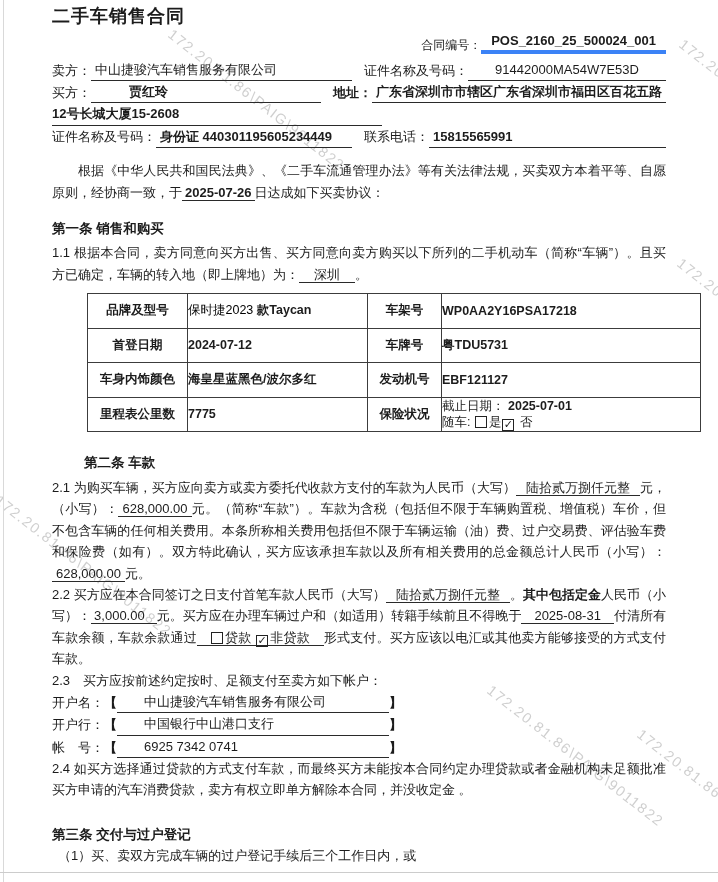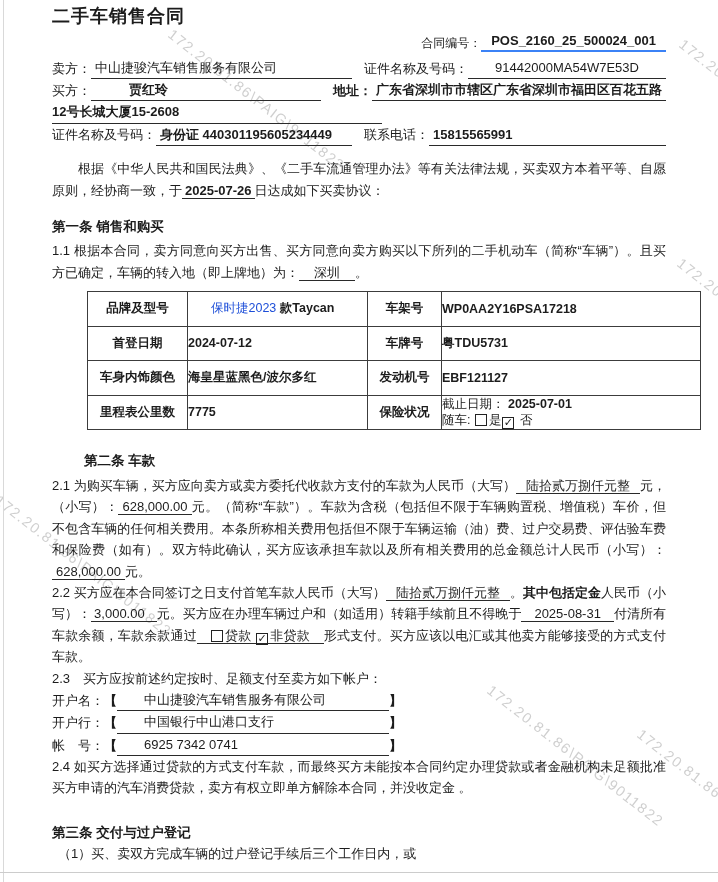--- a/index.html
+++ b/index.html
@@ -16,21 +16,21 @@
   .w3{left:2px;top:492px;}
   .w4{left:684px;top:255px;}
   .w5{left:644px;top:726px;}
   .w6{left:494px;top:682px;}
 
   .doc{position:absolute;left:0;top:0;width:718px;padding:0 52px;box-sizing:border-box;}
 
   .title{margin:4px 0 0 0;text-align:left;font-size:18px;font-weight:bold;letter-spacing:1px;}
 
   .cno{margin-top:4px;display:flex;justify-content:flex-end;align-items:flex-end;font-size:12px;line-height:18px;}
-  .cno .val{font-size:13px;font-weight:bold;border-bottom:2px solid #3b82f6;padding:0 10px;}
+  .cno .val{font-size:13px;font-weight:bold;border-bottom:4px solid #3b82f6;padding:0 10px;}
 
   .hrow{display:flex;font-size:13px;line-height:21.2px;align-items:flex-end;}
   .hrow.first{margin-top:5px;}
   .pair{display:flex;align-items:center;}
   .pl{width:300px;}
   .pr{flex:1;margin-left:12px;}
   .lbl{white-space:nowrap;}
   .blank{flex:1;border-bottom:1px solid #2a2a2a;white-space:nowrap;overflow:hidden;padding:0 4px;}
   .blank.center{text-align:center;}
   .blank.pad-lg{padding-left:38px;}
@@ -52,21 +52,21 @@
   .pad-loan{padding:0 14px 0 13px;white-space:nowrap;}
 
   .sec-h{margin:0;font-size:13.5px;font-weight:bold;line-height:20px;}
   #sec1-h{margin-top:15px;}
   #p11{margin-top:3px;}
 
   table.vt{border-collapse:collapse;margin:8px 0 0 35px;table-layout:fixed;width:613px;}
   table.vt td{border:1px solid #3c3c3c;height:33.5px;font-size:12.5px;padding:0;}
   td.tl{text-align:center;font-weight:bold;}
   td.tv{font-weight:bold;font-size:13px;padding-left:10px;}
-  td.tv .reg{font-weight:normal;color:#1d4ed8;margin-left:23px;}
+  td.tv .reg{font-weight:normal;color:#000000;}
   td.ins{font-weight:normal;font-size:12.5px;padding:2px 0 2px 10px;line-height:16.5px;}
   .ins .bold{font-weight:bold;}
 
   #sec2-h{margin-top:21px;margin-left:32px;}
   #p21{margin-top:4px;}
   .acct{font-size:13px;line-height:21.3px;display:flex;align-items:flex-end;}
   .acct-blank{display:inline-block;width:272px;border-bottom:1px solid #2a2a2a;padding-left:27px;
               white-space:nowrap;overflow:hidden;box-sizing:border-box;}
   #sec3-h{margin-top:13px;padding-top:11px;}
   #p31{margin-top:3px;}

